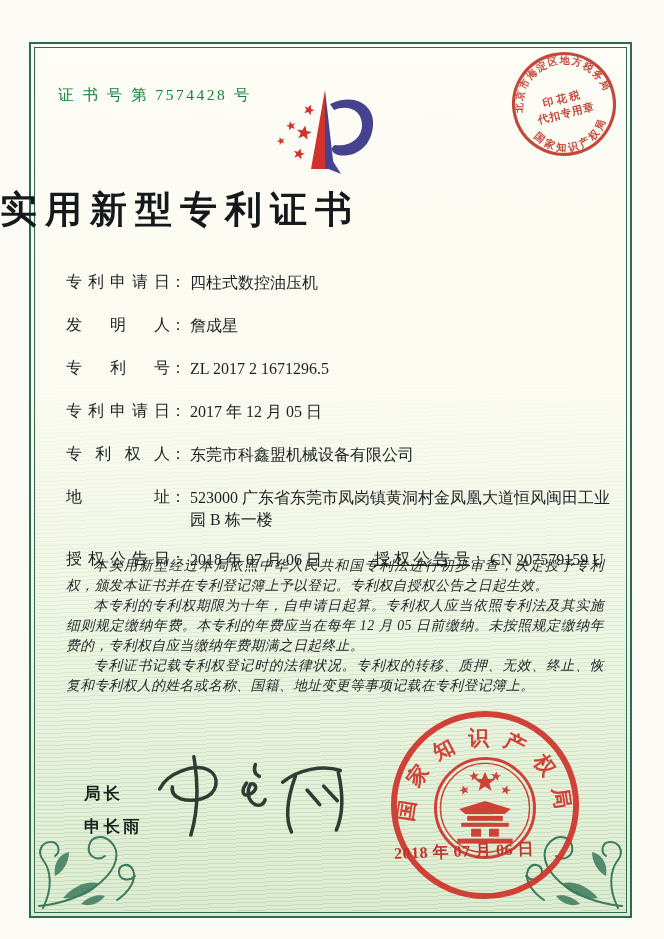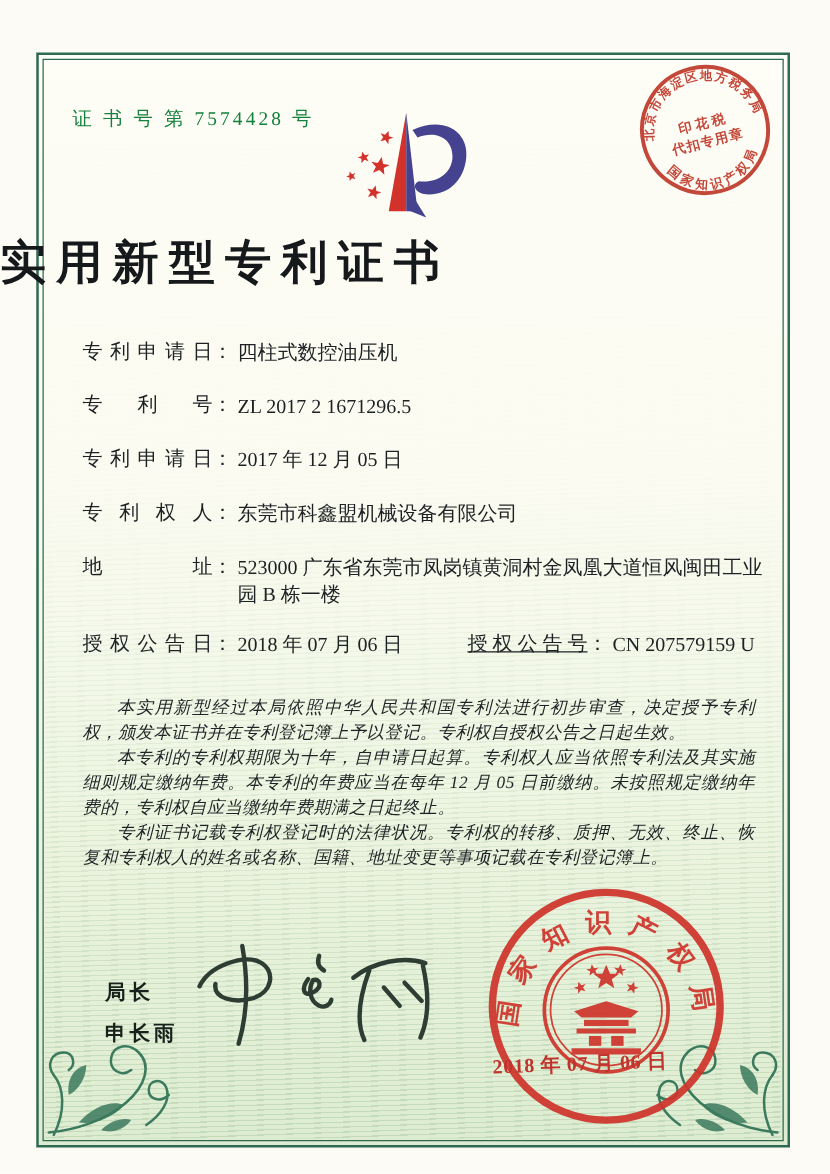--- a/index.html
+++ b/index.html
@@ -119,20 +119,23 @@
     </text>
     <text x="60" y="58" text-anchor="middle" font-size="11.5" font-weight="bold" fill="#c0392b" letter-spacing="3">印花税</text>
     <text x="60" y="74" text-anchor="middle" font-size="11.5" font-weight="bold" fill="#c0392b" letter-spacing="1">代扣专用章</text>
   </svg>
 
   <div class="title">实用新型专利证书</div>
 
   <div class="fields">
     <div class="frow">
       <span class="f-label">专利申请日</span><span class="f-colon">：</span> <span class="f-value">四柱式数控油压机</span>
+    </div>
+    <div class="frow">
+      <span class="f-label">发明人</span><span class="f-colon">：</span> <span class="f-value">詹成星</span>
     </div>
     <div class="frow">
       <span class="f-label">专利号</span><span class="f-colon">：</span> <span class="f-value">ZL 2017 2 1671296.5</span>
     </div>
     <div class="frow">
       <span class="f-label">专利申请日</span><span class="f-colon">：</span> <span class="f-value">2017 年 12 月 05 日</span>
     </div>
     <div class="frow">
       <span class="f-label">专利权人</span><span class="f-colon">：</span> <span class="f-value">东莞市科鑫盟机械设备有限公司</span>
     </div>

